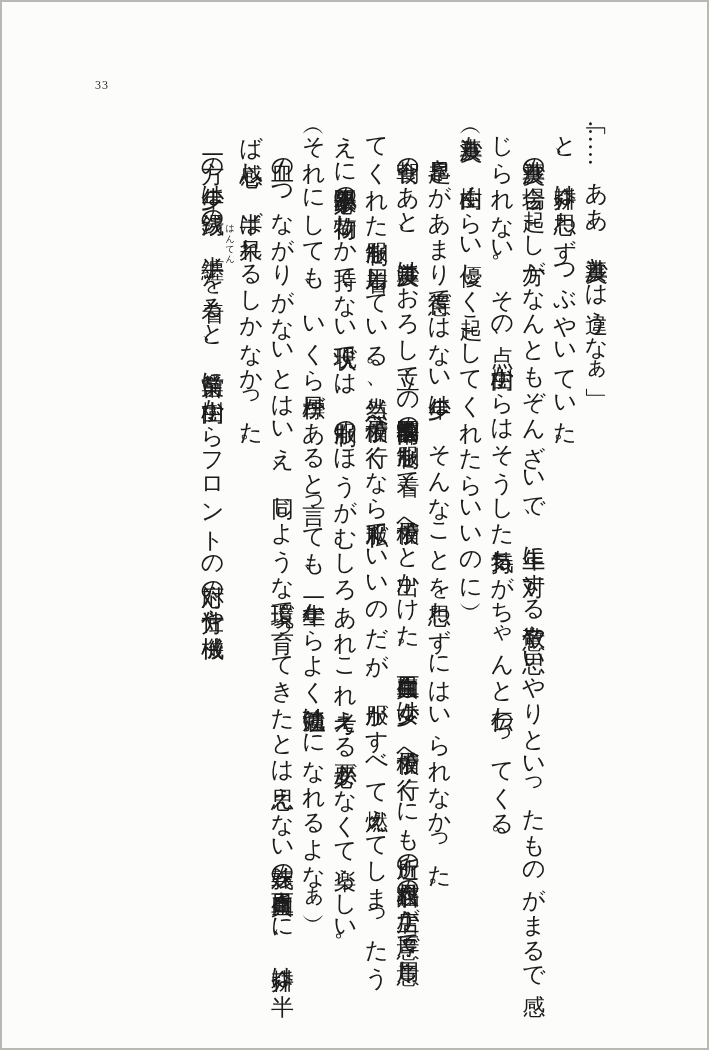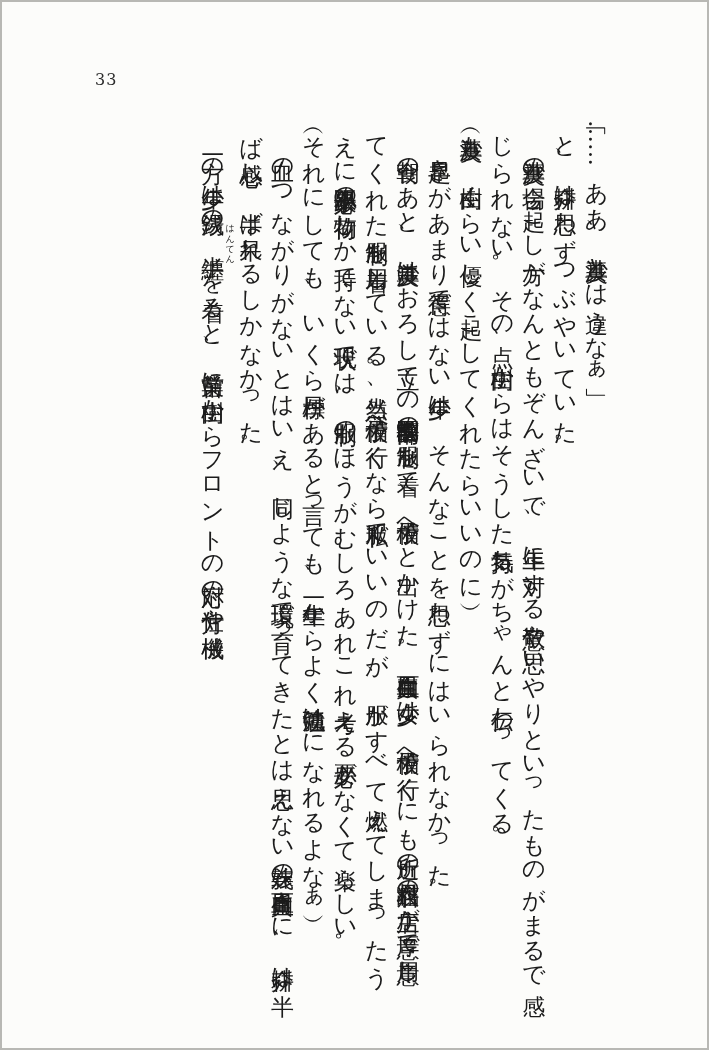--- a/index.html
+++ b/index.html
@@ -14,24 +14,25 @@
     margin: 0 auto;
     background: #fcfcfa;
     border: 2px solid #b8b8b4;
     box-sizing: border-box;
     overflow: hidden;
     font-family: "DejaVu Serif", "Liberation Serif", serif;
   }
   .page-number {
     position: absolute;
     left: 93px;
-    top: 68px;
-    font-size: 16px;
+    top: 76px;
+    font-size: 12px;
     color: #2a2a2a;
     letter-spacing: 1px;
+    font-family: Liberation Serif, serif;
   }
   .text-body {
     position: absolute;
     top: 118px;
     right: 95px;
     width: 540px;
     height: 874px;
     writing-mode: vertical-rl;
     -webkit-writing-mode: vertical-rl;
     text-orientation: mixed;

